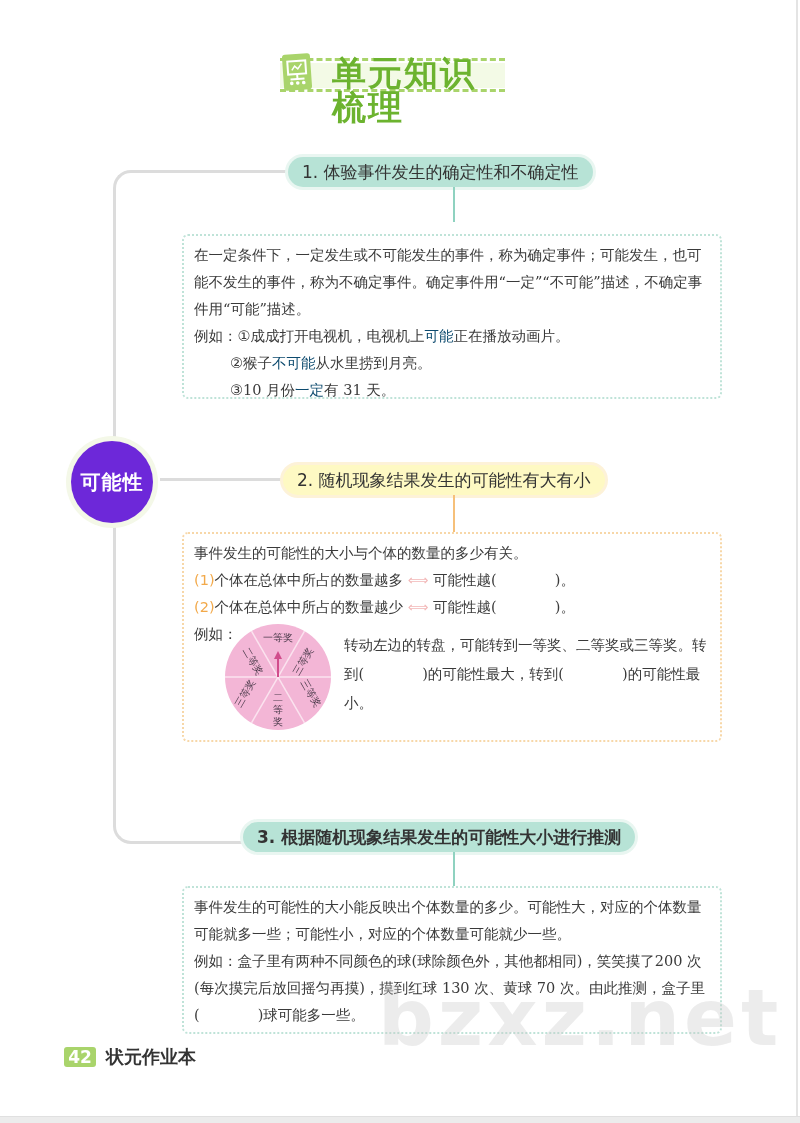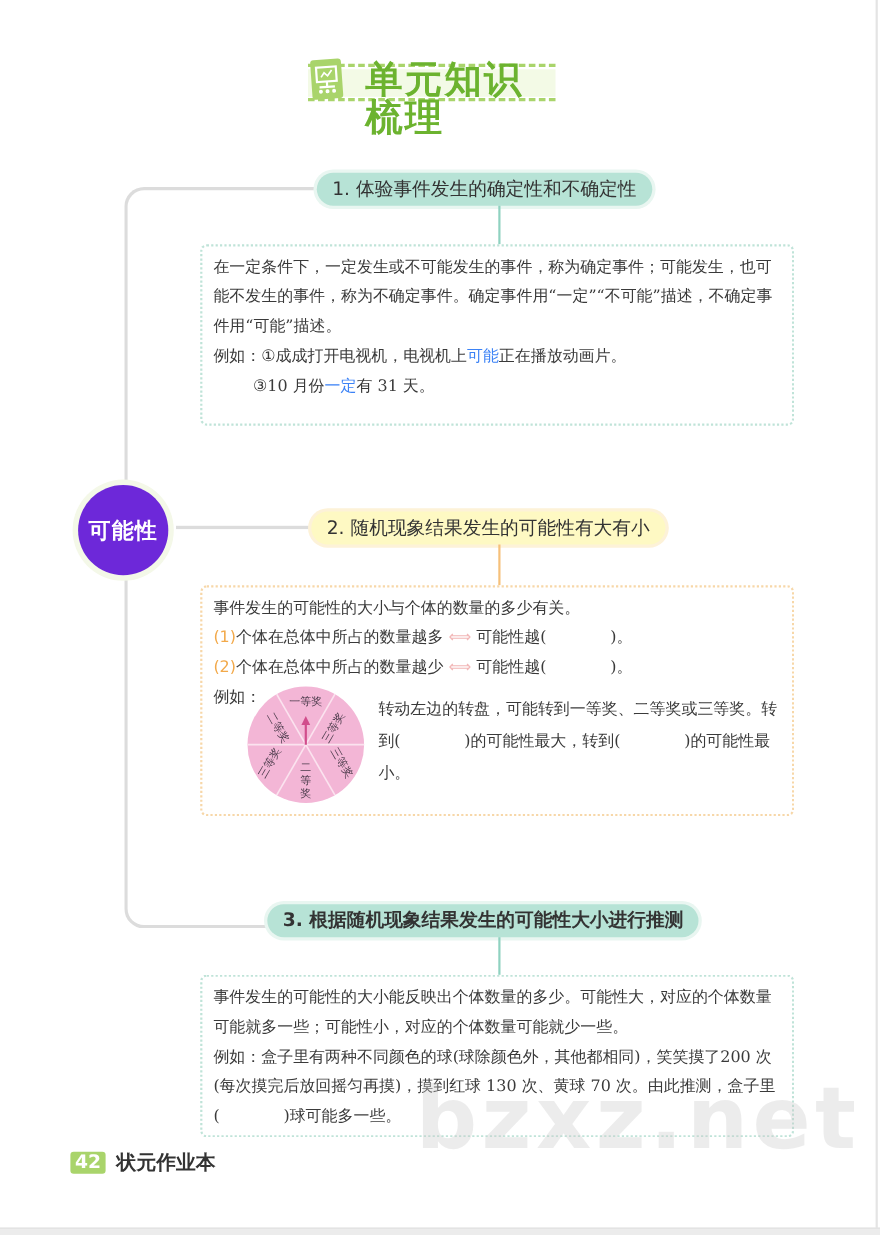--- a/index.html
+++ b/index.html
@@ -37,25 +37,25 @@
     .pill3 { left: 243px; top: 822px; font-weight: bold; }
 
     .vline { position: absolute; width: 2px; }
     .vline1 { left: 453px; top: 187px; height: 35px; background: #8fd2c0; }
     .vline2 { left: 453px; top: 495px; height: 37px; background: #f6c07a; }
     .vline3 { left: 453px; top: 852px; height: 35px; background: #8fd2c0; }
 
     
     .box { position: absolute; left: 182px; width: 540px; border: 2px dotted #bfe3d8; border-radius: 6px; background: #fff; padding: 6px 10px 6px 10px; box-sizing: border-box; font-size: 14.5px; line-height: 27px; }
     .box.amber { border-color: #f7d7a8; }
-    .box1 { top: 222px; height: 165px; }
+    .box1 { top: 234px; height: 165px; }
     .box2 { top: 532px; height: 210px; }
     .box3 { top: 886px; height: 148px; }
     .box p { margin: 0; }
-    .hl { color: #3b82f6; }
+    .hl { color: #0c4a6e; }
     .num { color: #f2a94a; font-family: "DejaVu Sans", sans-serif; }
     .arrow { color: #f2b8b8; font-family: "DejaVu Sans", sans-serif; }
     .indent { padding-left: 36px; }
     .circ { font-family: "DejaVu Sans", sans-serif; }
 
     .example-row { position: relative; height: 110px; }
     .example-label { position: absolute; left: 0; top: 0; }
     .wheel { position: absolute; left: 30px; top: 2px; width: 108px; height: 108px; }
     .wheel-text { position: absolute; left: 150px; top: 10px; width: 375px; line-height: 29px; }
 
@@ -103,20 +103,23 @@
 <div class="vline vline1"></div>
 <div class="vline vline2"></div>
 <div class="vline vline3"></div>
 
 <div class="box box1">
   <p>在一定条件下，一定发生或不可能发生的事件，称为确定事件；可能发生，也可能不发生的事件，称为不确定事件。确定事件用“一定”“不可能”描述，不确定事件用“可能”描述。</p>
   <p>
     <span>例如：</span><span class="circ">①</span><span>成成打开电视机，电视机上</span><span class="hl">可能</span><span>正在播放动画片。</span>
   </p>
   <p class="indent" style="padding-left:36px">
+    <span class="circ">②</span><span>猴子</span><span class="hl">不可能</span><span>从水里捞到月亮。</span>
+  </p>
+  <p class="indent" style="padding-left:36px">
     <span class="circ">③</span><span>10 月份</span><span class="hl">一定</span><span>有 31 天。</span>
   </p>
 </div>
 
 <div class="box box2 amber">
   <p>事件发生的可能性的大小与个体的数量的多少有关。</p>
   <p>
     <span class="num">(1)</span><span>个体在总体中所占的数量越多</span>
     <span class="arrow">⟺</span>
     <span>可能性越(　　　　)。</span>

